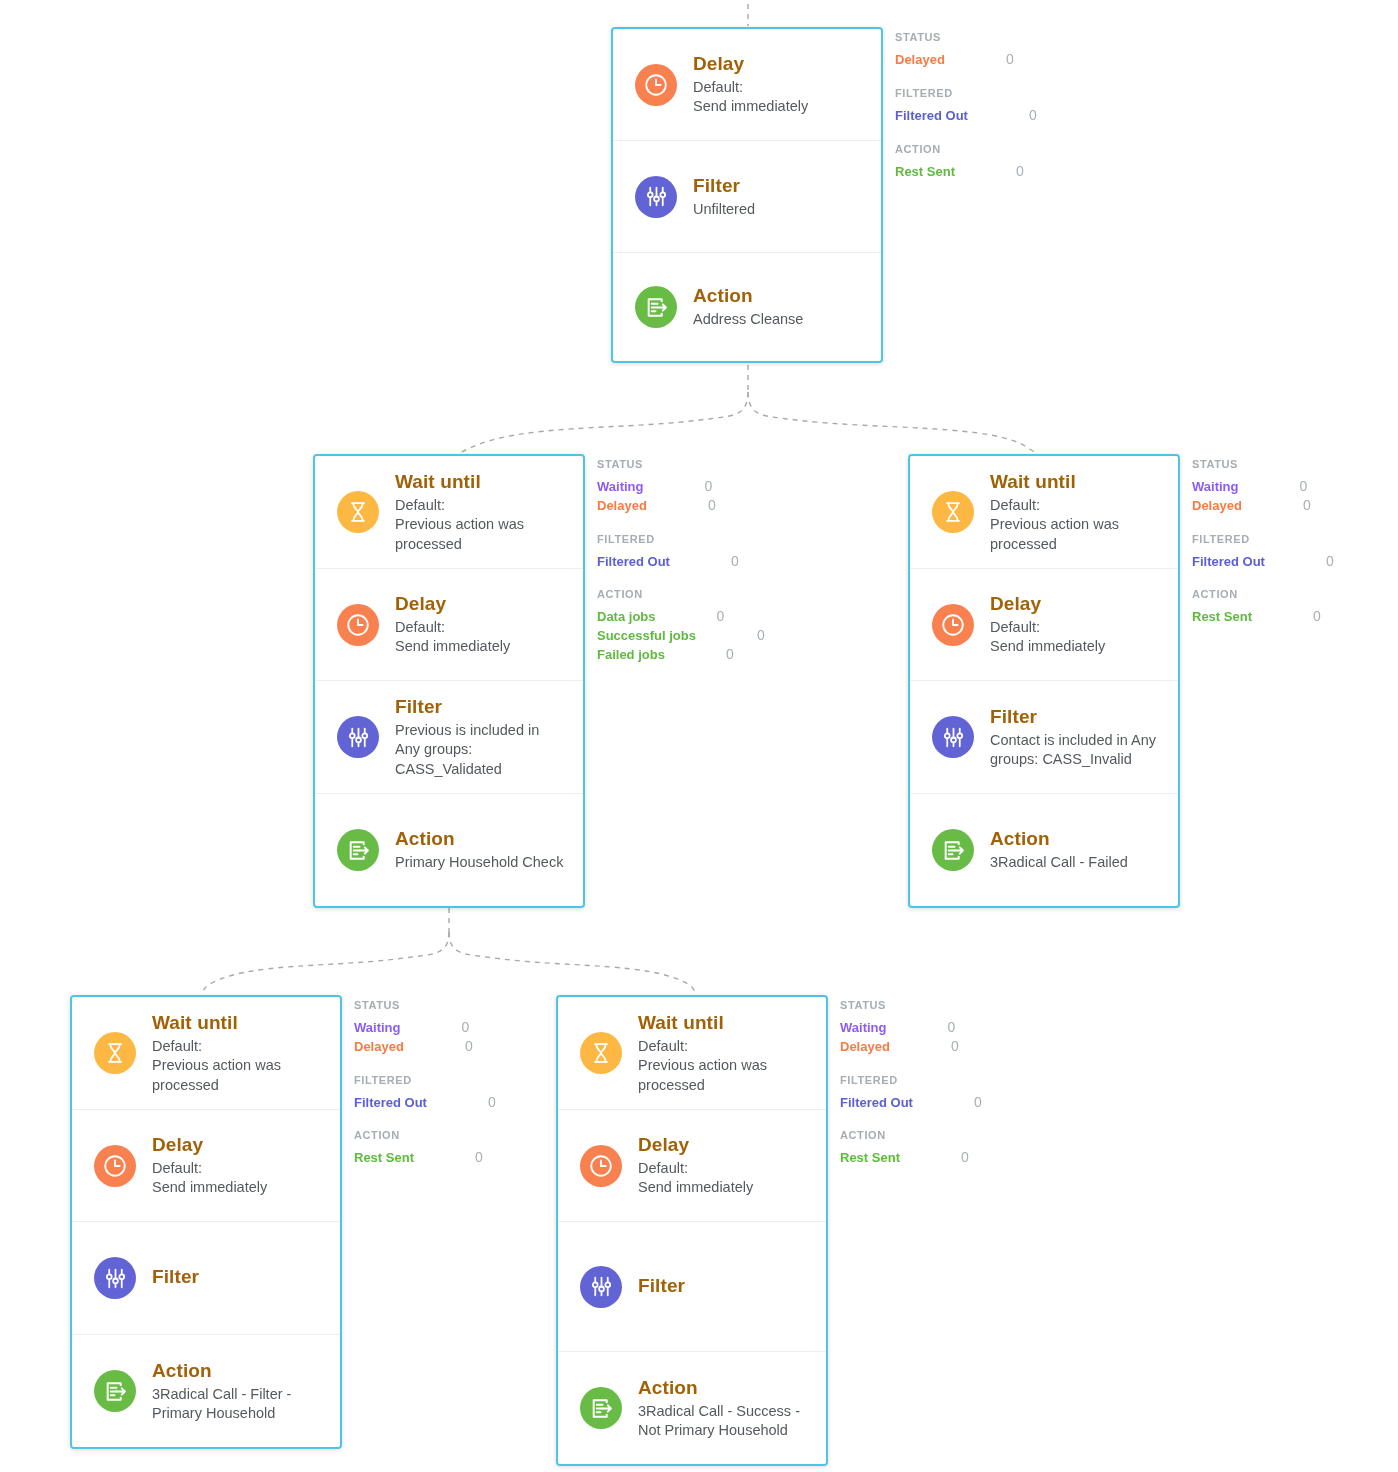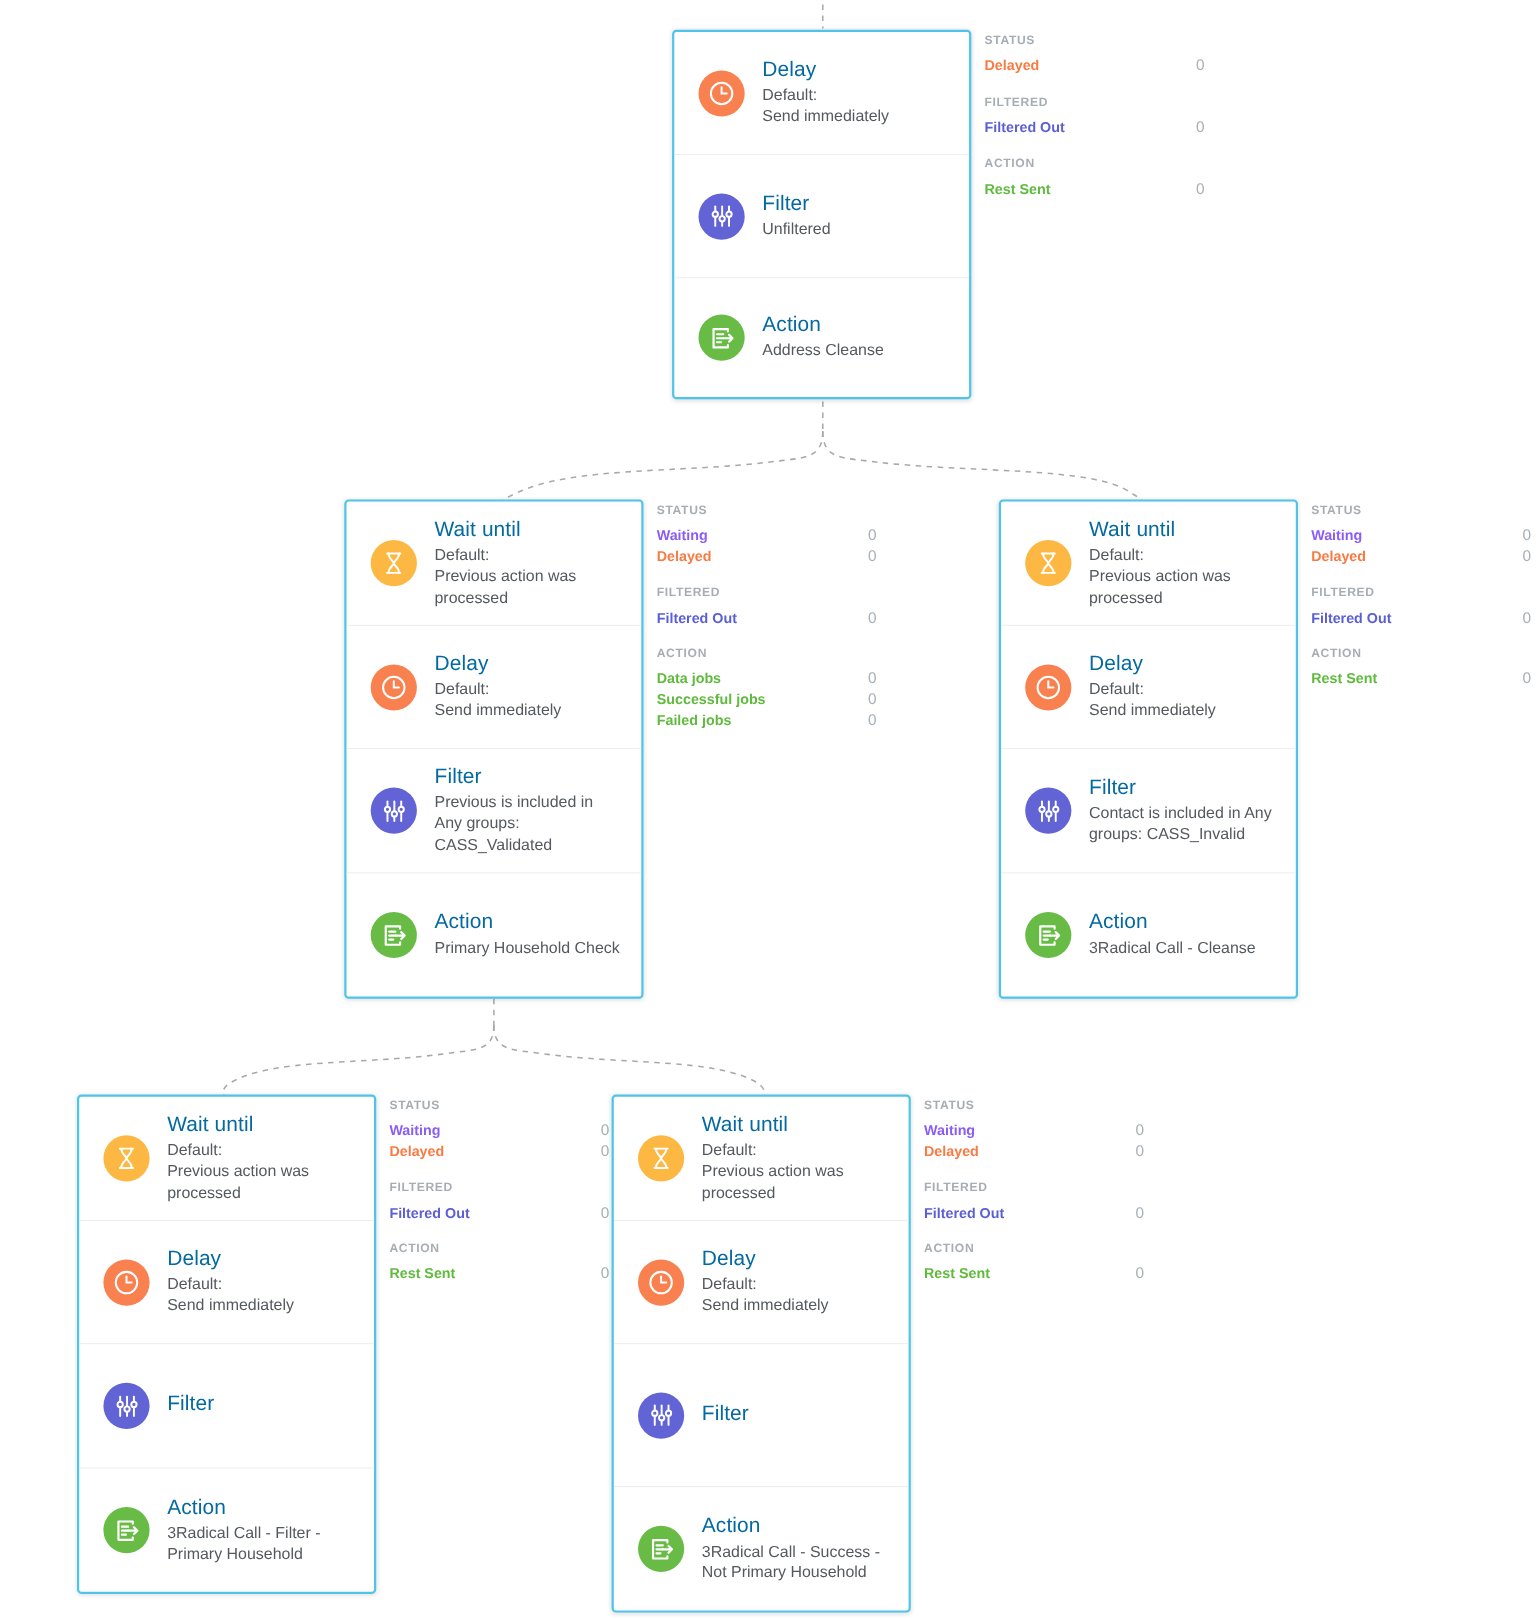--- a/index.html
+++ b/index.html
@@ -56,22 +56,22 @@
   }
   .icon svg { display: block; }
   .icon-clock   { background: #f9804f; }
   .icon-filter  { background: #6264d6; }
   .icon-action  { background: #68bc46; }
   .icon-hourglass { background: #fcb843; }
 
   .step-text { flex: 1; min-width: 0; }
   .step-title {
     font-size: 19px;
-    color: #0369a1;
-    font-weight: 400;
+    color: #a16207;
+    font-weight: 700;
     line-height: 1.25;
     margin-bottom: 2px;
     letter-spacing: 0.1px;
   }
   .step-desc {
     font-size: 14.5px;
     color: #54595f;
     line-height: 1.33;
   }
 
@@ -86,21 +86,20 @@
   .stats-heading {
     font-size: 11px;
     font-weight: 700;
     letter-spacing: 0.6px;
     color: #a6adb4;
     margin-bottom: 7px;
     text-transform: uppercase;
   }
   .stat-row {
     display: flex;
-    justify-content: space-between;
     align-items: baseline;
     font-size: 13px;
     font-weight: 700;
     line-height: 1.34;
     gap: 37px;
   }
   .stat-value {
     color: #a8afb6;
     font-weight: 400;
     font-size: 14px;
@@ -365,21 +364,21 @@
           <svg width="25" height="25" viewBox="0 0 24 24" fill="none" stroke="#fff" stroke-width="1.9" stroke-linecap="round" stroke-linejoin="round">
             <path d="M17 6V4H4.5v16H17v-2"></path>
             <line x1="7.5" y1="8.5" x2="13" y2="8.5"></line>
             <line x1="7.5" y1="12" x2="13" y2="12"></line>
             <line x1="7.5" y1="15.5" x2="11" y2="15.5"></line>
             <path d="M13 12h8M18 9l3 3-3 3"></path>
           </svg>
         </span>
         <div class="step-text">
           <div class="step-title">Action</div>
-          <div class="step-desc">3Radical Call - Cleanse</div>
+          <div class="step-desc">3Radical Call - Failed</div>
         </div>
       </div>
     </div>
     <div class="stats" style="width:200px;">
       <div class="stats-group">
         <div class="stats-heading">STATUS</div>
         <div class="stat-row">
           <span class="c-waiting">Waiting</span>
           <span class="stat-value">0</span>
         </div>

